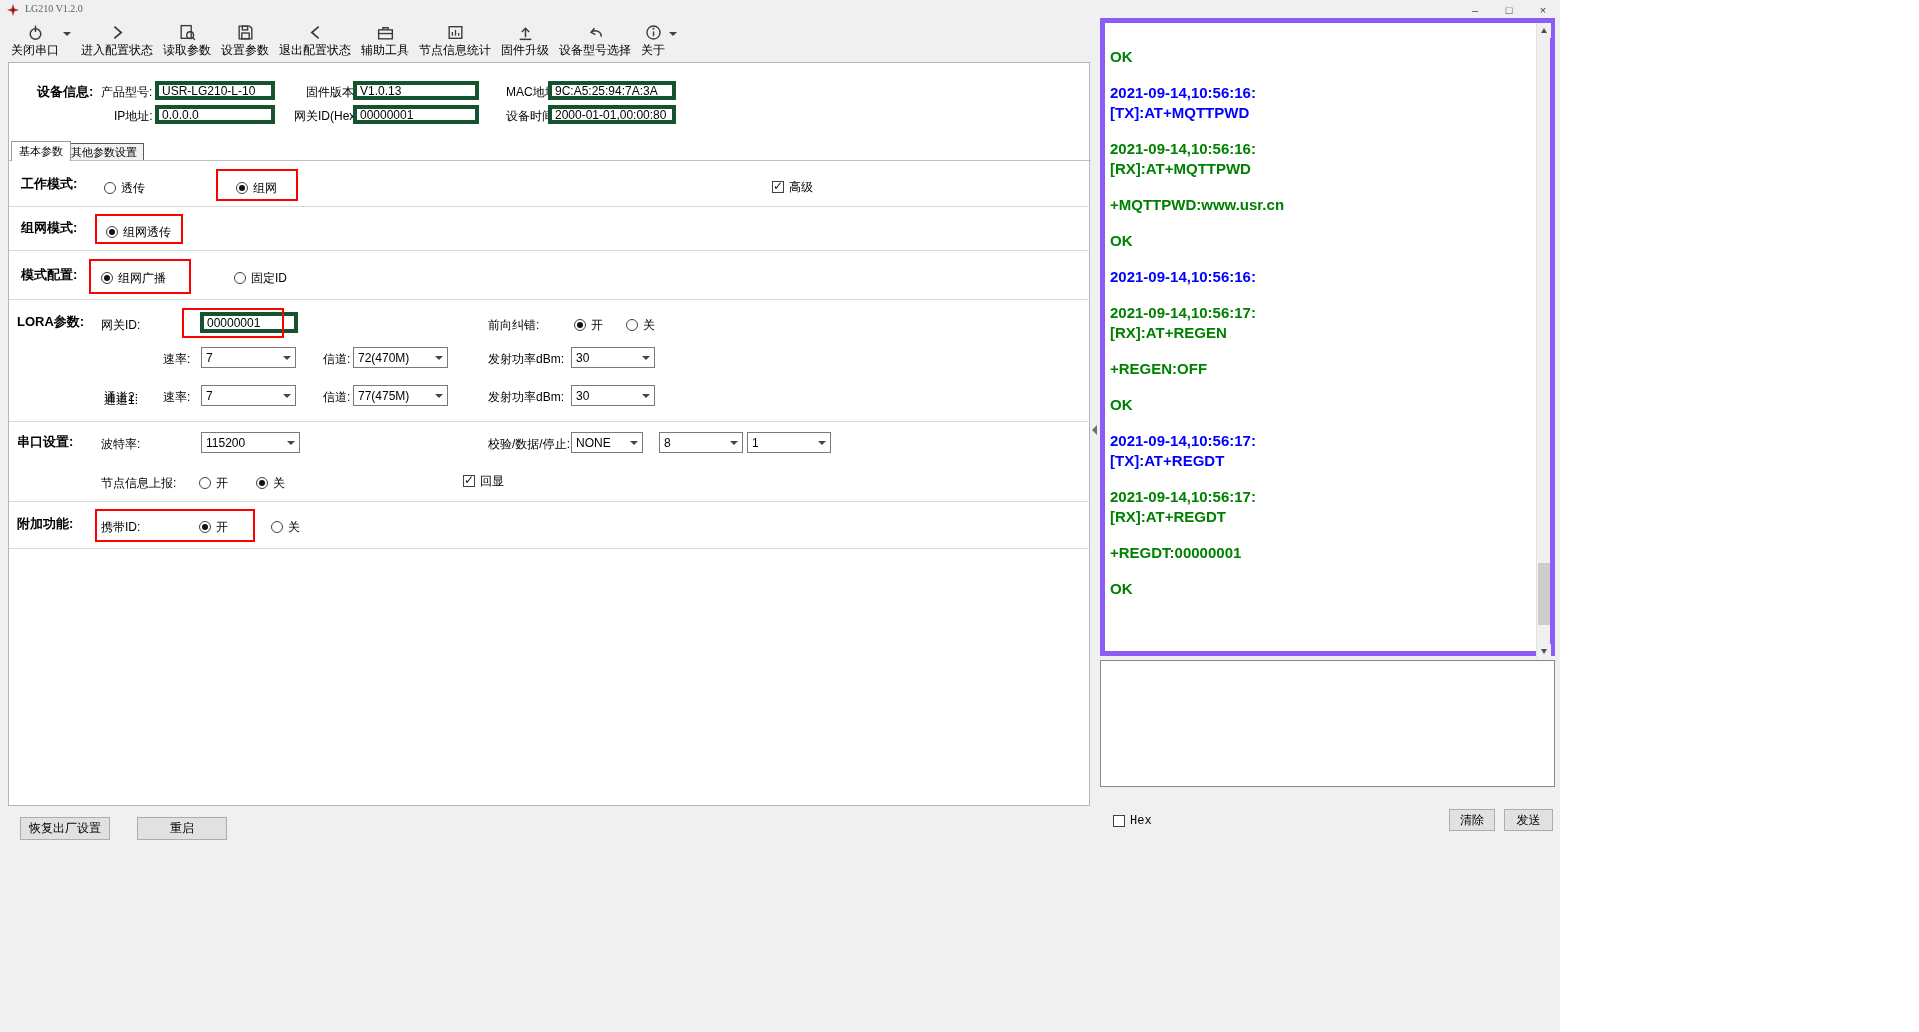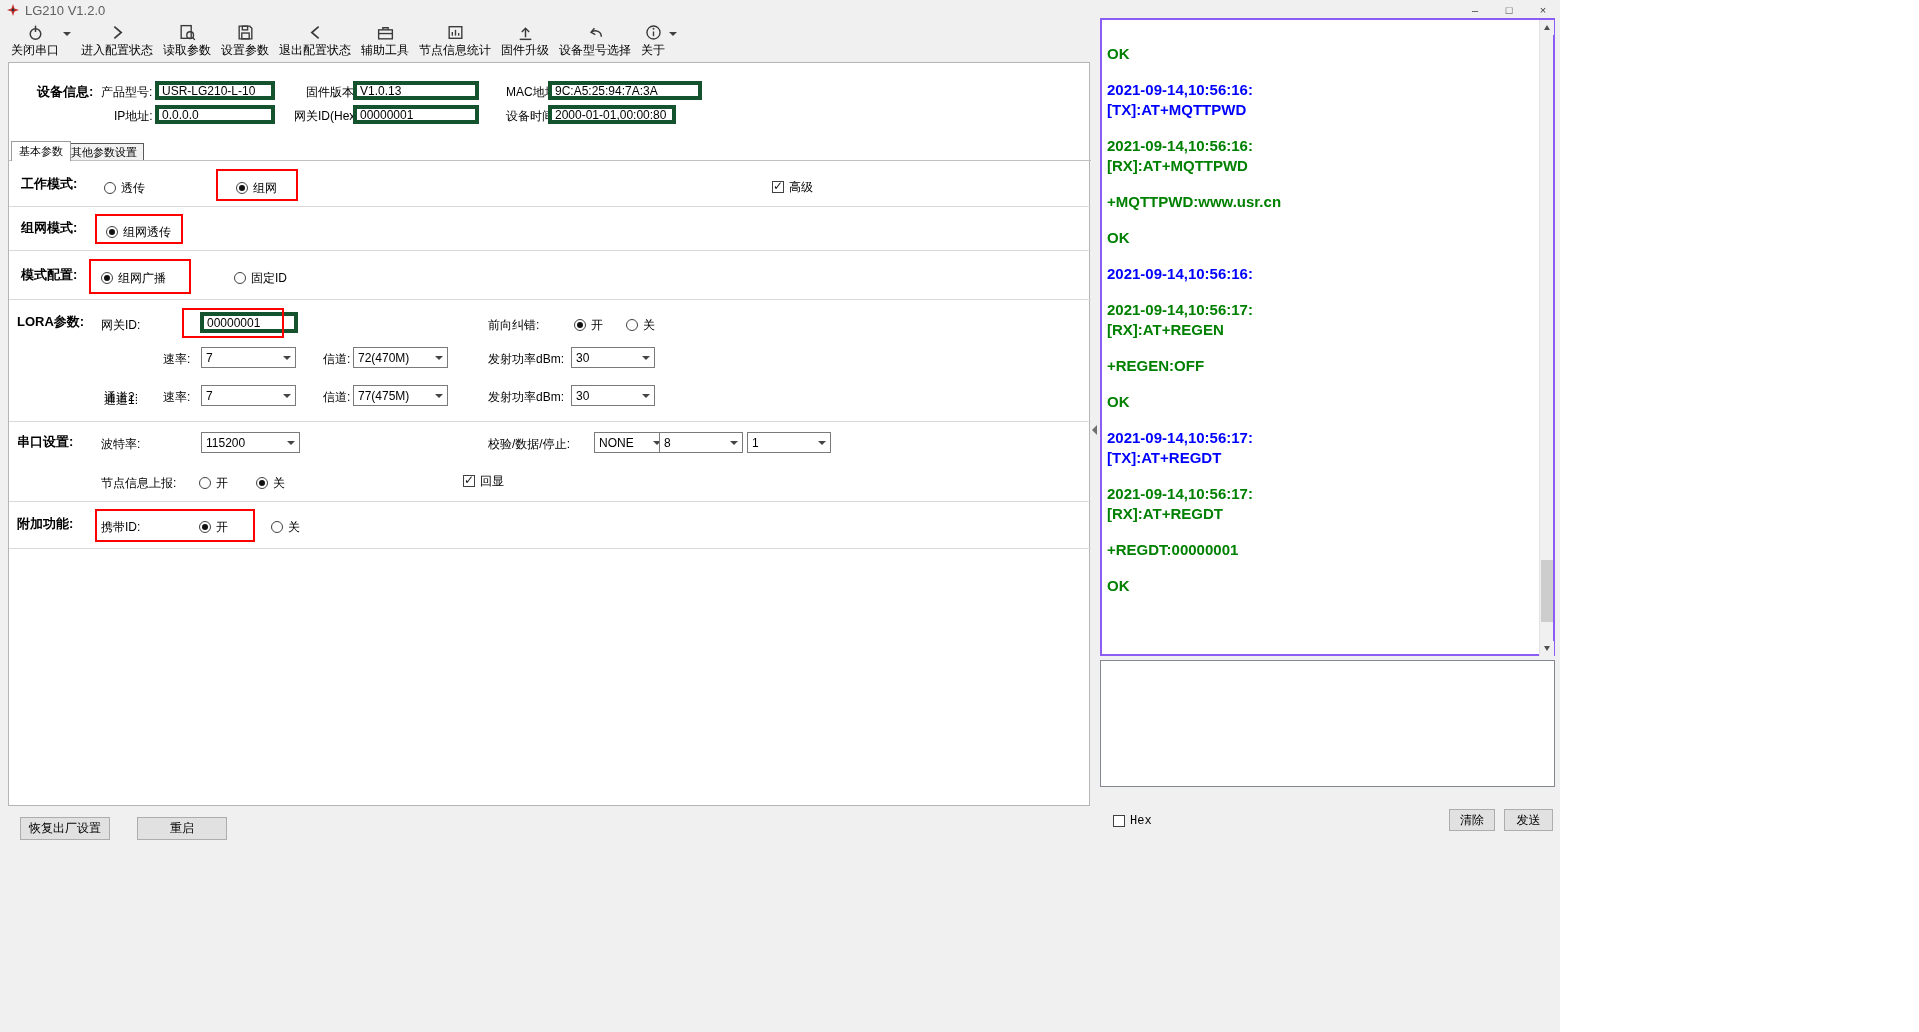--- a/index.html
+++ b/index.html
@@ -3,21 +3,21 @@
 <meta charset="utf-8">
 <style>
   * { box-sizing: border-box; margin: 0; padding: 0; }
   body { font-family: "Liberation Sans", "DejaVu Sans", sans-serif; background: #ffffff; }
   #screen { position: relative; width: 1919px; height: 1032px; background: #ffffff; overflow: hidden; }
   #app { position: absolute; left: 0; top: 0; width: 1560px; height: 1032px; background: #f0f0f0; }
 
   
   .titlebar { position: absolute; left: 0; top: 0; width: 1560px; height: 20px; background: #f0f0f0; }
   .titlebar .logo { position: absolute; left: 7px; top: 4px; width: 12px; height: 12px; }
-  .titlebar .title { position: absolute; left: 25px; top: 3px; font-size: 13px; color: #606060; white-space: nowrap; }
+  .titlebar .title { position: absolute; left: 25px; top: 3px; font-size: 10px; color: #606060; white-space: nowrap; font-family: Liberation Serif, serif; }
   .wbtn { position: absolute; top: 0; width: 34px; height: 20px; display: flex; align-items: center; justify-content: center; font-size: 11px; color: #404040; }
 
   
   .toolbar { position: absolute; left: 0; top: 20px; width: 1560px; height: 42px; display: flex; align-items: flex-start; padding: 1px 0 0 6px; background: #f0f0f0; }
   .tbtn { display: flex; align-items: center; padding: 2px 5px; }
   .tbtn .col { display: flex; flex-direction: column; align-items: center; gap: 1px; }
   .tbtn .lbl { font-size: 12px; color: #000; white-space: nowrap; line-height: 15px; }
   .tbtn svg { width: 19px; height: 19px; }
   .ddtri { width: 0; height: 0; border-left: 4px solid transparent; border-right: 4px solid transparent; border-top: 4px solid #404040; margin-left: 4px; margin-top: -14px; }
 
@@ -43,21 +43,21 @@
   .tabline { position: absolute; left: 0; top: 97px; width: 1082px; height: 1px; background: #c0c0c0; }
 
   
   .btn { position: absolute; background: #e1e1e1; border: 1px solid #adadad; font-size: 12px; display: flex; align-items: center; justify-content: center; color: #000; white-space: nowrap; }
 
   
   .splitter { position: absolute; left: 1091px; top: 62px; width: 8px; height: 744px; }
   .splitarr { position: absolute; left: 1092px; top: 425px; width: 0; height: 0; border-top: 5px solid transparent; border-bottom: 5px solid transparent; border-right: 5px solid #707070; }
 
   
-  .logpanel { position: absolute; left: 1100px; top: 18px; width: 455px; height: 638px; background: #fff; border: 2px solid #8b5cf6; }
+  .logpanel { position: absolute; left: 1100px; top: 18px; width: 455px; height: 638px; background: #fff; border: 5px solid #8b5cf6; }
   .logcontent { position: absolute; left: 0; top: 0; right: 14px; bottom: 0; overflow: hidden; padding: 24px 6px 0 5px; }
   .lb { margin-bottom: 16px; font-size: 15px; font-weight: bold; line-height: 20px; white-space: nowrap; }
   .lb.blue { color: #0000ff; }
   .lb.green { color: #008000; }
   .vsb { position: absolute; right: 0; top: 0; width: 14px; height: 636px; background: #f0f0f0; border-left: 1px solid #e2e2e2; }
   .sarr { position: absolute; left: 0; width: 14px; height: 15px; display: flex; align-items: center; justify-content: center; background: #f0f0f0; }
   .sarr.up { top: 0; } .sarr.down { bottom: 0; }
   .tri-up { width: 0; height: 0; border-left: 3.5px solid transparent; border-right: 3.5px solid transparent; border-bottom: 5px solid #505050; }
   .tri-down { width: 0; height: 0; border-left: 3.5px solid transparent; border-right: 3.5px solid transparent; border-top: 5px solid #505050; }
   .sthumb { position: absolute; left: 1px; width: 12px; top: 540px; height: 62px; background: #cdcdcd; }
@@ -190,21 +190,21 @@
   </div>
 
   <div class="main">
 
     <span class="seclabel" style="left:28px;top:20px;">设备信息:</span>
     <span class="flabel" style="left:92px;top:22px;">产品型号:</span>
     <input class="tin" style="left: 146px; top: 18px; width: 120px;" readonly="" value="USR-LG210-L-10">
     <span class="flabel" style="left:297px;top:22px;">固件版本:</span>
     <input class="tin" style="left: 344px; top: 18px; width: 126px;" readonly="" value="V1.0.13">
     <span class="flabel" style="left:497px;top:22px;">MAC地址:</span>
-    <input class="tin" style="left: 539px; top: 18px; width: 154px;" readonly="" value="9C:A5:25:94:7A:3A">
+    <input class="tin" style="left: 539px; top: 18px; width: 128px;" readonly="" value="9C:A5:25:94:7A:3A">
     <span class="flabel" style="left:105px;top:46px;">IP地址:</span>
     <input class="tin" style="left: 146px; top: 42px; width: 120px;" readonly="" value="0.0.0.0">
     <span class="flabel" style="left:285px;top:46px;">网关ID(Hex):</span>
     <input class="tin" style="left: 344px; top: 42px; width: 126px;" readonly="" value="00000001">
     <span class="flabel" style="left:497px;top:46px;">设备时间:</span>
     <input class="tin" style="left: 539px; top: 42px; width: 128px;" readonly="" value="2000-01-01,00:00:80">
 
     <div class="tab1">
           <span>基本参数</span>
         </div>
@@ -282,21 +282,21 @@
         </div>
     <div class="divider" style="top:358px;"></div>
 
     <span class="seclabel" style="left:8px;top:370px;">串口设置:</span>
     <span class="flabel" style="left:92px;top:374px;">波特率:</span>
     <div class="combo" style="left:192px;top:369px;width:99px;">
           <span class="cval">115200</span>
           <span class="carr"></span>
         </div>
     <span class="flabel" style="left:479px;top:374px;">校验/数据/停止:</span>
-    <div class="combo" style="left:562px;top:369px;width:72px;margin-left:23px;">
+    <div class="combo" style="left:562px;top:369px;width:72px;">
           <span class="cval">NONE</span>
           <span class="carr"></span>
         </div>
     <div class="combo" style="left:650px;top:369px;width:84px;">
           <span class="cval">8</span>
           <span class="carr"></span>
         </div>
     <div class="combo" style="left:738px;top:369px;width:84px;">
           <span class="cval">1</span>
           <span class="carr"></span>

